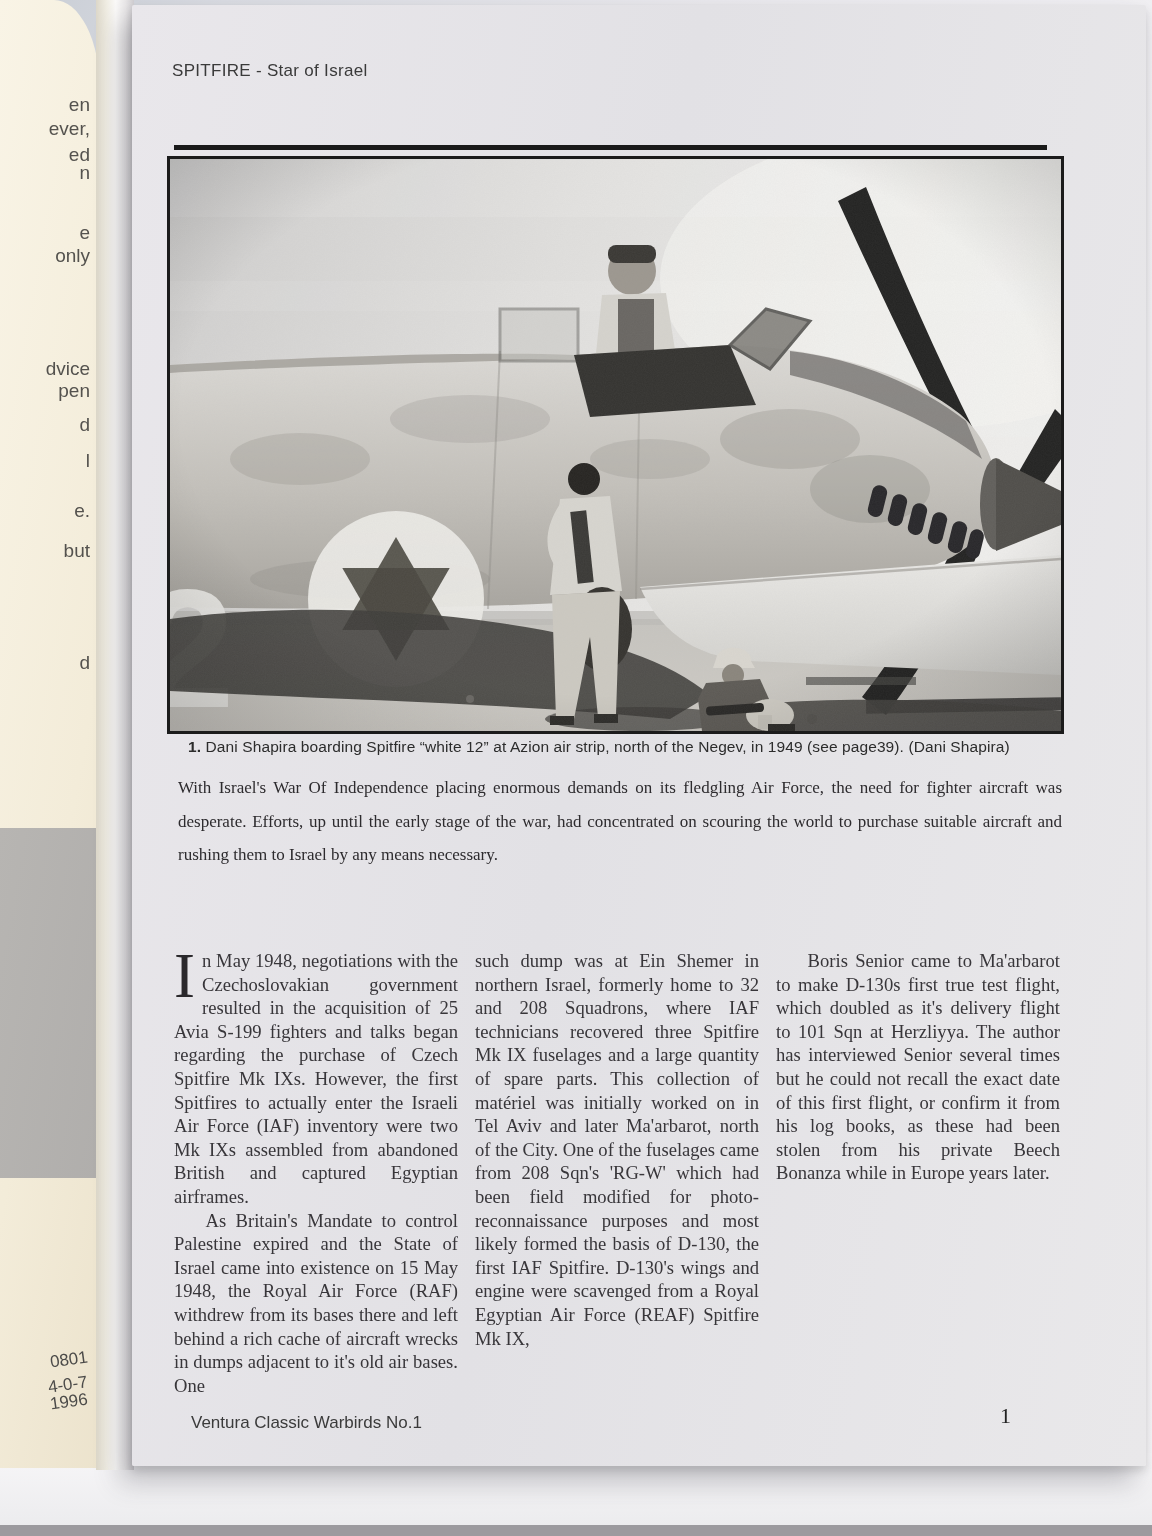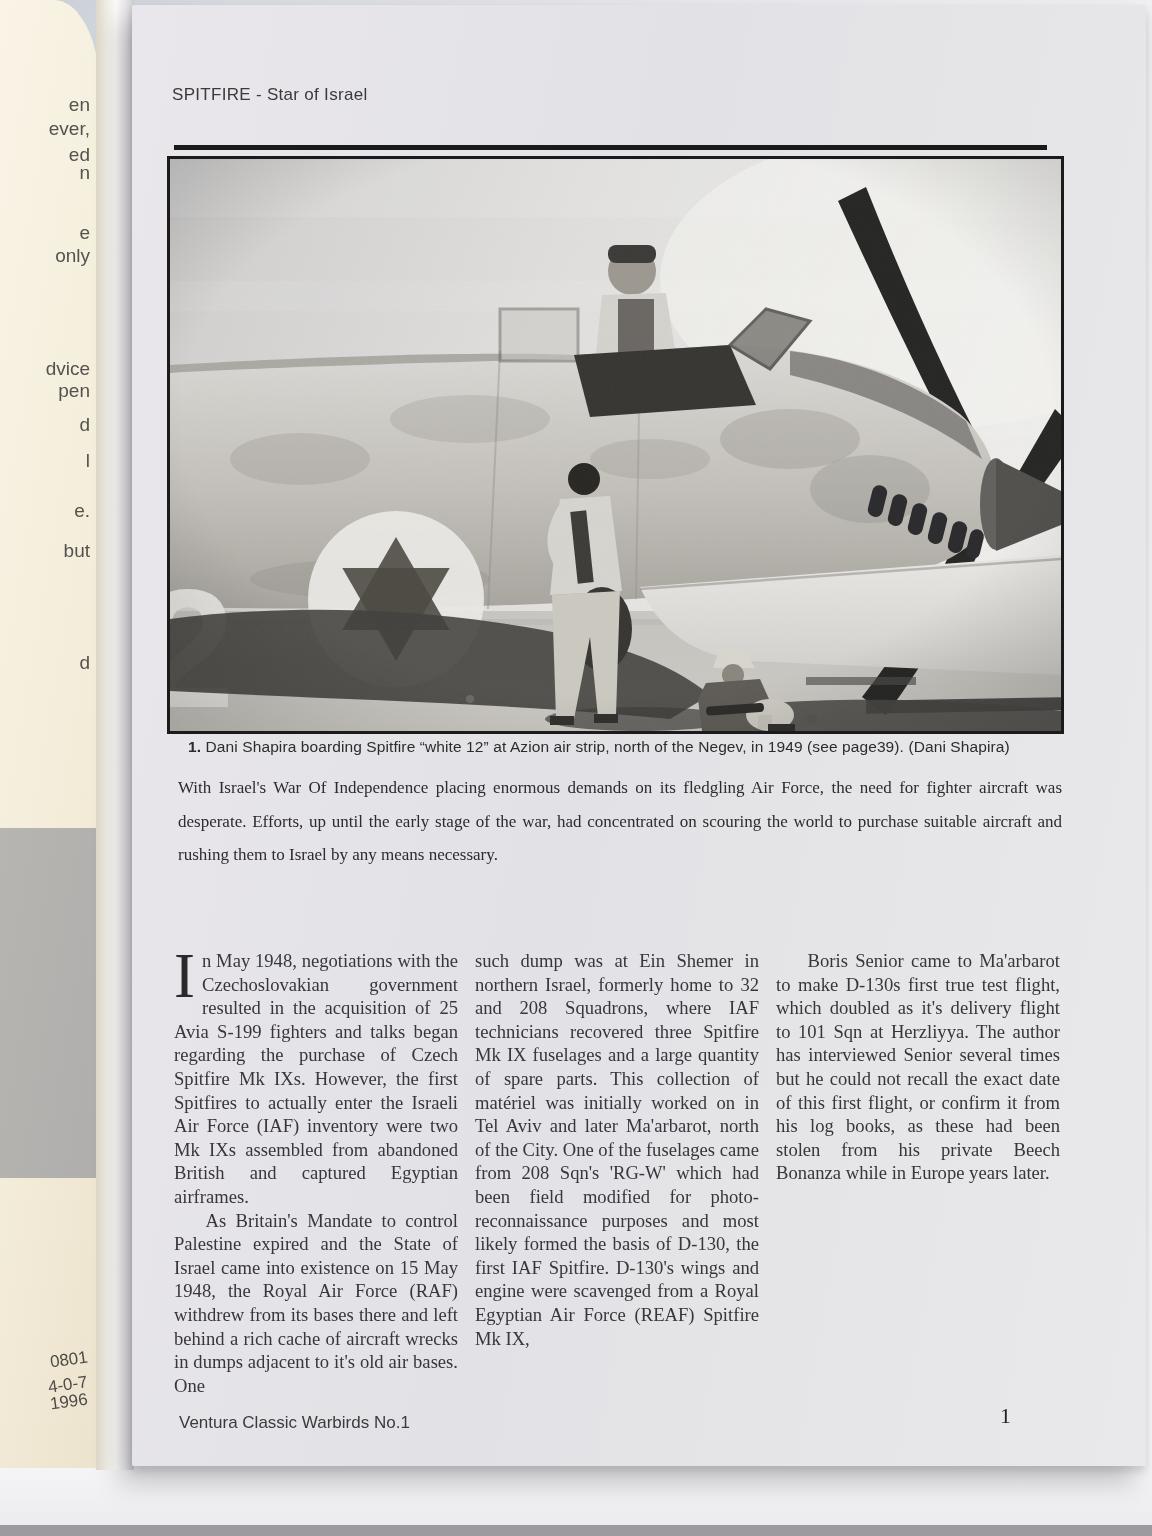--- a/index.html
+++ b/index.html
@@ -24,21 +24,21 @@
 
   
   .page-edge{position:absolute;left:96px;top:0;width:38px;height:1470px;
     background:linear-gradient(90deg,#dcd7c9 0%,#f0ede3 28%,#fbfaf9 52%,#e9e7e8 78%,#d0ced1 100%);}
 
   
   .main-page{position:absolute;left:132px;top:5px;width:1014px;height:1461px;
     background:linear-gradient(100deg,#e9e7eb 0%,#e2e1e5 45%,#e9e8ea 100%);
     box-shadow:-12px 16px 26px rgba(60,60,72,.28),0 5px 9px rgba(0,0,0,.12);
     border-radius:2px;}
-  .running-head{position:absolute;left:40px;top:56px;font-size:17px;color:#3a3a3a;letter-spacing:.3px;margin-top:24px;}
+  .running-head{position:absolute;left:40px;top:56px;font-size:17px;color:#3a3a3a;letter-spacing:.3px;}
   .title{position:absolute;left:42px;top:84px;width:877px;margin:0;text-align:center;
     font-family:"Liberation Serif",serif;font-weight:700;font-size:41px;line-height:46px;
     color:#131313;letter-spacing:.5px;}
   .title-rule{position:absolute;left:42px;top:140px;width:873px;height:5px;background:#1a1a1a;}
 
   .photo-frame{position:absolute;left:35px;top:151px;width:891px;height:572px;margin:0;
     border:3px solid #1b1b1b;background:#d8d7d5;}
   .photo-frame svg{display:block;width:100%;height:100%;}
 
   .caption{position:absolute;left:40px;top:733px;width:890px;font-size:15.5px;color:#2c2c2c;letter-spacing:.1px;margin-left:16px;}
@@ -48,21 +48,21 @@
     font-family:"Liberation Serif",serif;font-size:17px;line-height:33.5px;color:#2d2b2e;
     text-align:justify;}
 
   .columns{position:absolute;left:42px;top:944px;width:886px;display:flex;gap:17px;}
   .col{width:284px;font-family:"Liberation Serif",serif;font-size:18.6px;line-height:23.6px;
     color:#38363a;text-align:justify;}
   .col p{margin:0;}
   .col p.indent{text-indent:1.7em;}
   .dropcap{float:left;font-size:63px;line-height:49px;padding:3px 7px 0 0;color:#2a282b;font-weight:400;}
 
-  .footer-left{position:absolute;left:47px;top:1408px;font-size:17px;color:#3b3b3b;}
+  .footer-left{position:absolute;left:59px;top:1408px;font-size:17px;color:#3b3b3b;}
   .page-num{position:absolute;left:868px;top:1398px;font-family:"Liberation Serif",serif;
     font-size:22px;color:#222;}
 </style>
 </head>
 <body>
 
 <div class="scene">
   <div class="table-surface"></div>
   <div class="bottom-strip"></div>
 

